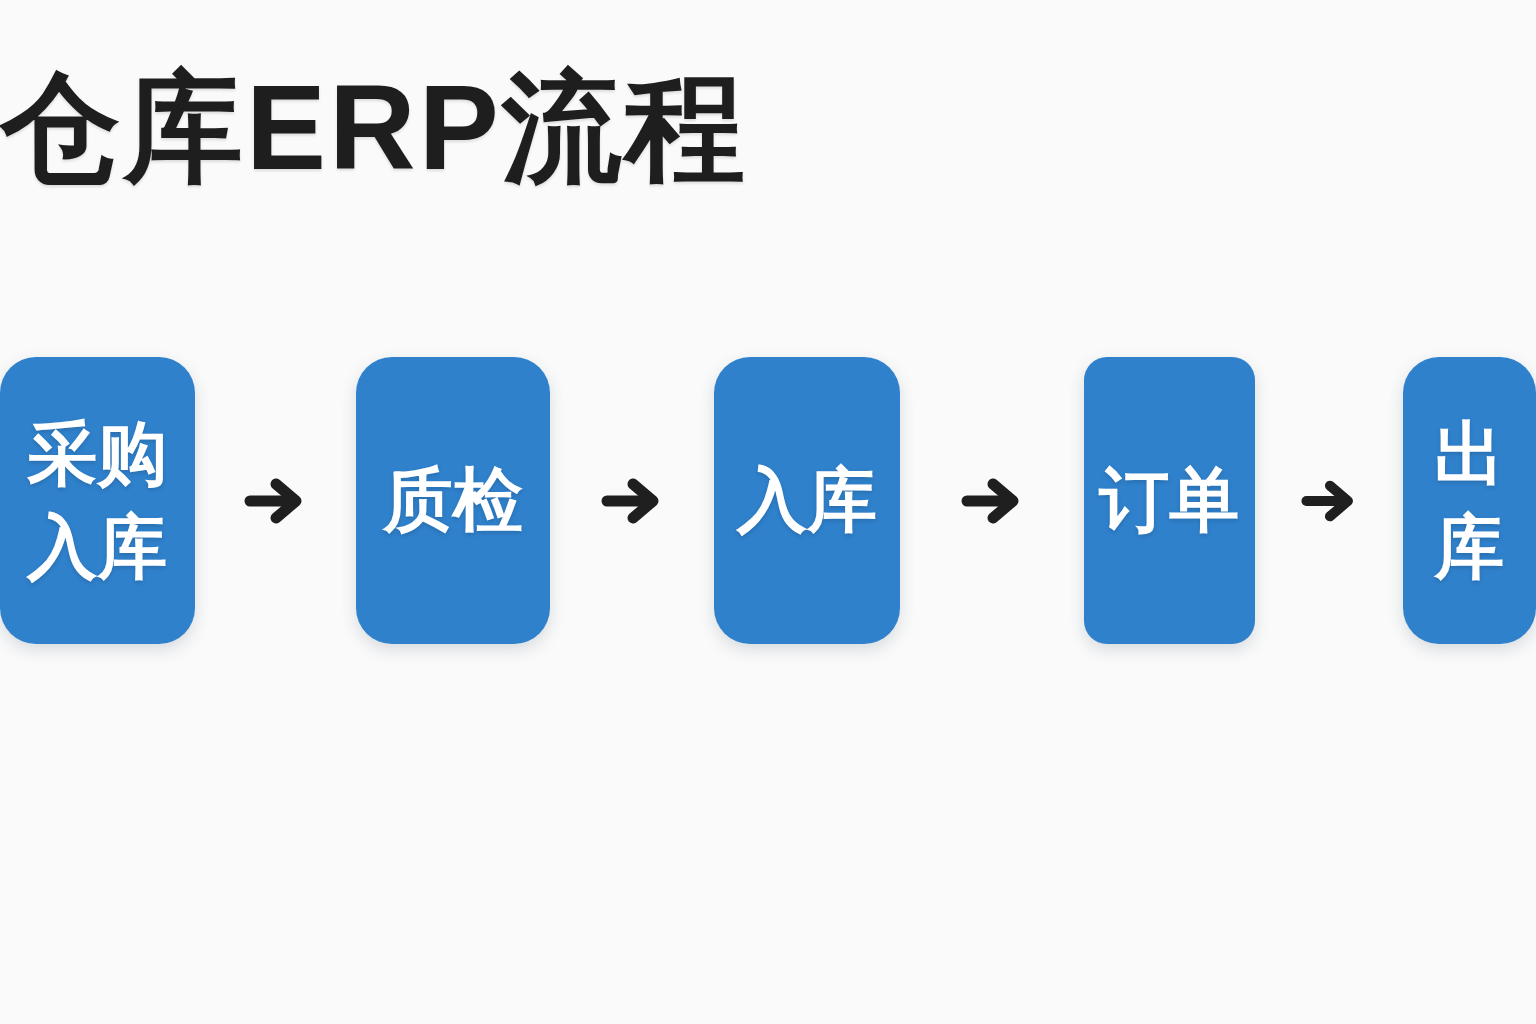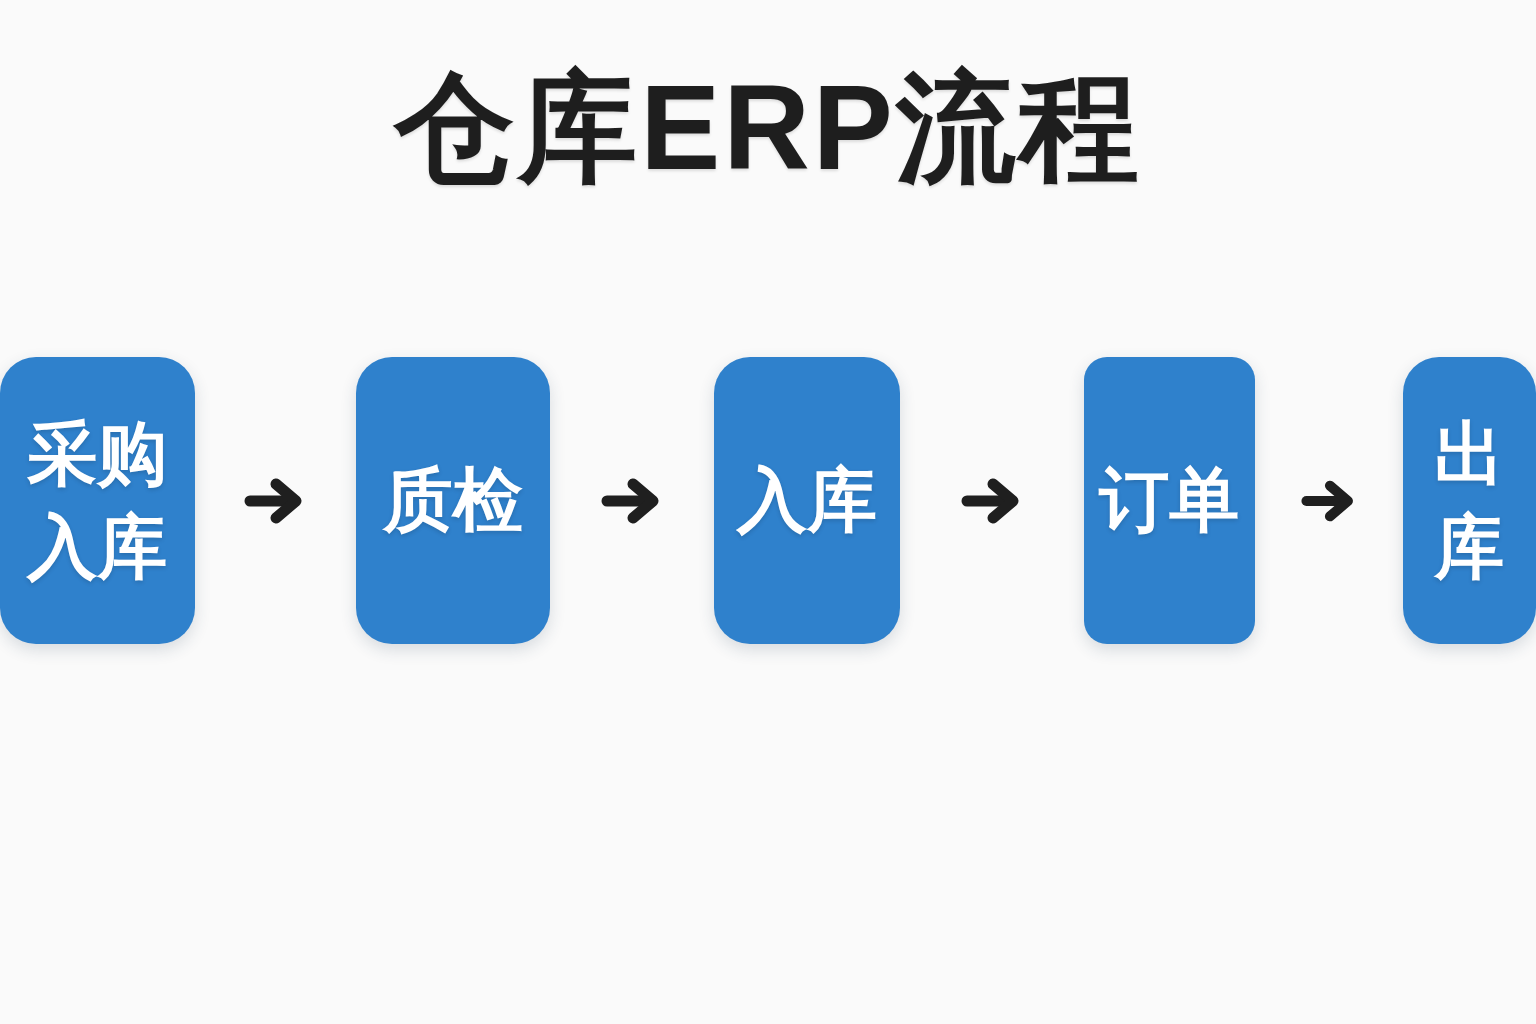--- a/index.html
+++ b/index.html
@@ -14,21 +14,21 @@
   .page {
     position: relative;
     width: 1536px;
     height: 1024px;
   }
   .title {
     position: absolute;
     top: 48px;
     left: 0;
     width: 100%;
-    text-align: center;
+    text-align: left;
     font-size: 120px;
     font-weight: 900;
     letter-spacing: 3px;
     color: var(--title-text, #1E1E1E);
     text-shadow: 0 2px 3px rgba(0,0,0,0.12);
     white-space: nowrap;
   }
   .flow {
     position: absolute;
     top: 357px;

